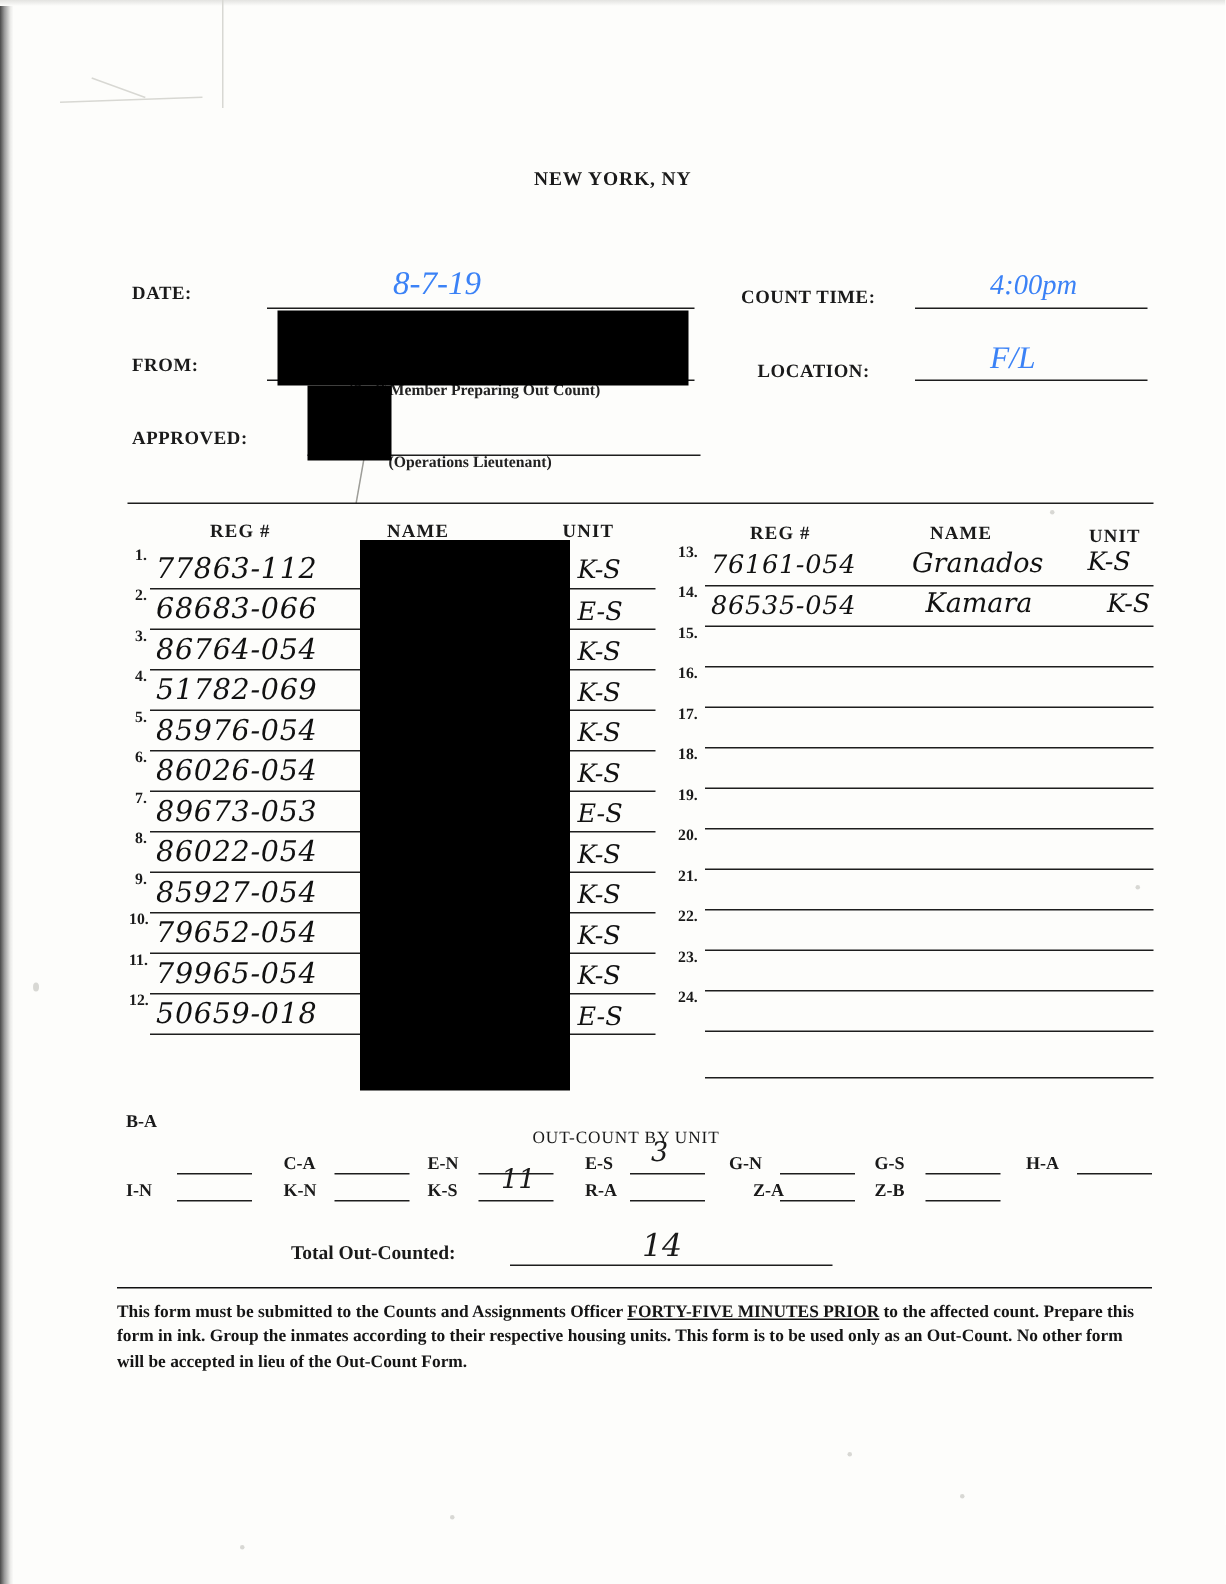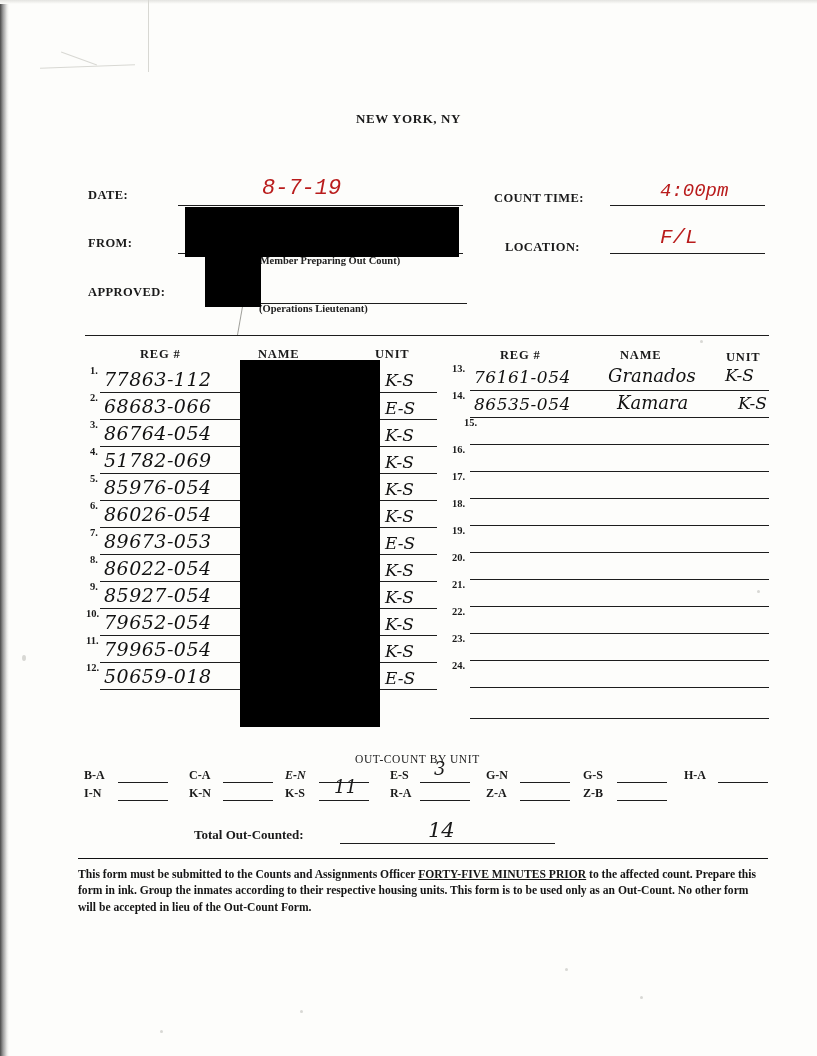--- a/index.html
+++ b/index.html
@@ -66,23 +66,23 @@
     font-size: 12.5px;
     letter-spacing: 0.4px;
   }
   .ruleline {
     position: absolute;
     border-bottom: 1.3px solid #1d1d1d;
     height: 0;
   }
   .hand {
     position: absolute;
-    font-family: Liberation Mono, monospace;
-    font-style: italic;
-    color: #b91c1c;
+    font-family: Liberation Serif, serif;
+    font-style: italic;
+    color: #3b82f6;
     white-space: nowrap;
   }
   .sub {
     position: absolute;
     font-size: 10.5px;
     font-weight: bold;
     color: #222;
   }
   .redact {
     position: absolute;
@@ -291,21 +291,21 @@
   <div class="regmark" style="left:474px; top:367px; font-size:17px;">76161-054</div>
   <div class="namemark" style="left:608px; top:365px;">Granados</div>
   <div class="unitmark" style="left:725px; top:365px;">K-S</div>
 
   <div class="rownum" style="left:452px; top:390px;">14.</div>
   <div class="ruleline" style="left:470px; top:417px; width:299px;"></div>
   <div class="regmark" style="left:474px; top:394px; font-size:17px;">86535-054</div>
   <div class="namemark" style="left:617px; top:392px;">Kamara</div>
   <div class="unitmark" style="left:738px; top:393px;">K-S</div>
 
-  <div class="rownum" style="left:452px; top:417px;margin-left:12px;">15.</div>
+  <div class="rownum" style="left:452px; top:417px;">15.</div>
   <div class="ruleline" style="left:470px; top:444px; width:299px;"></div>
 
   <div class="rownum" style="left:452px; top:444px;">16.</div>
   <div class="ruleline" style="left:470px; top:471px; width:299px;"></div>
 
   <div class="rownum" style="left:452px; top:471px;">17.</div>
   <div class="ruleline" style="left:470px; top:498px; width:299px;"></div>
 
   <div class="rownum" style="left:452px; top:498px;">18.</div>
   <div class="ruleline" style="left:470px; top:525px; width:299px;"></div>
@@ -325,29 +325,29 @@
   <div class="rownum" style="left:452px; top:633px;">23.</div>
   <div class="ruleline" style="left:470px; top:660px; width:299px;"></div>
 
   <div class="rownum" style="left:452px; top:660px;">24.</div>
   <div class="ruleline" style="left:470px; top:687px; width:299px;"></div>
 
   <div class="ruleline" style="left:470px; top:718px; width:299px;"></div>
 
   <div class="ocTitle" style="left:355px; top:753px;">OUT-COUNT BY UNIT</div>
 
-  <div class="ucLbl" style="left:84px; top:768px;text-align:right;">B-A</div>
+  <div class="ucLbl" style="left:84px; top:740px;text-align:right;">B-A</div>
   <div class="ucLine" style="left:118px; top:782px; width:50px;"></div>
   <div class="ucVal" style="left:132px; top:760px;"></div>
 
   <div class="ucLbl" style="left:189px; top:768px;">C-A</div>
   <div class="ucLine" style="left:223px; top:782px; width:50px;"></div>
   <div class="ucVal" style="left:237px; top:760px;"></div>
 
-  <div class="ucLbl" style="left:285px; top:768px;font-style:italic;">E-N</div>
+  <div class="ucLbl" style="left:285px; top:768px;">E-N</div>
   <div class="ucLine" style="left:319px; top:782px; width:50px;"></div>
   <div class="ucVal" style="left:333px; top:760px;"></div>
 
   <div class="ucLbl" style="left:390px; top:768px;">E-S</div>
   <div class="ucLine" style="left:420px; top:782px; width:50px;"></div>
   <div class="ucVal" style="left:434px; top:758px;">3</div>
 
   <div class="ucLbl" style="left:486px; top:768px;">G-N</div>
   <div class="ucLine" style="left:520px; top:782px; width:50px;"></div>
   <div class="ucVal" style="left:534px; top:760px;"></div>
@@ -369,21 +369,21 @@
   <div class="ucVal" style="left:237px; top:778px;"></div>
 
   <div class="ucLbl" style="left:285px; top:786px;">K-S</div>
   <div class="ucLine" style="left:319px; top:800px; width:50px;"></div>
   <div class="ucVal" style="left:334px; top:776px;">11</div>
 
   <div class="ucLbl" style="left:390px; top:786px;">R-A</div>
   <div class="ucLine" style="left:420px; top:800px; width:50px;"></div>
   <div class="ucVal" style="left:434px; top:778px;"></div>
 
-  <div class="ucLbl" style="left:486px; top:786px;">Z-A</div>
+  <div class="ucLbl" style="left:502px; top:786px;">Z-A</div>
   <div class="ucLine" style="left:520px; top:800px; width:50px;"></div>
   <div class="ucVal" style="left:534px; top:778px;"></div>
 
   <div class="ucLbl" style="left:583px; top:786px;">Z-B</div>
   <div class="ucLine" style="left:617px; top:800px; width:50px;"></div>
   <div class="ucVal" style="left:631px; top:778px;"></div>
 
   <div class="totLbl" style="left:194px; top:827px;">Total Out-Counted:</div>
   <div class="ucLine" style="left:340px; top:843px; width:215px;"></div>
   <div class="ucVal" style="left:428px; top:818px; font-size:21px;">14</div>

